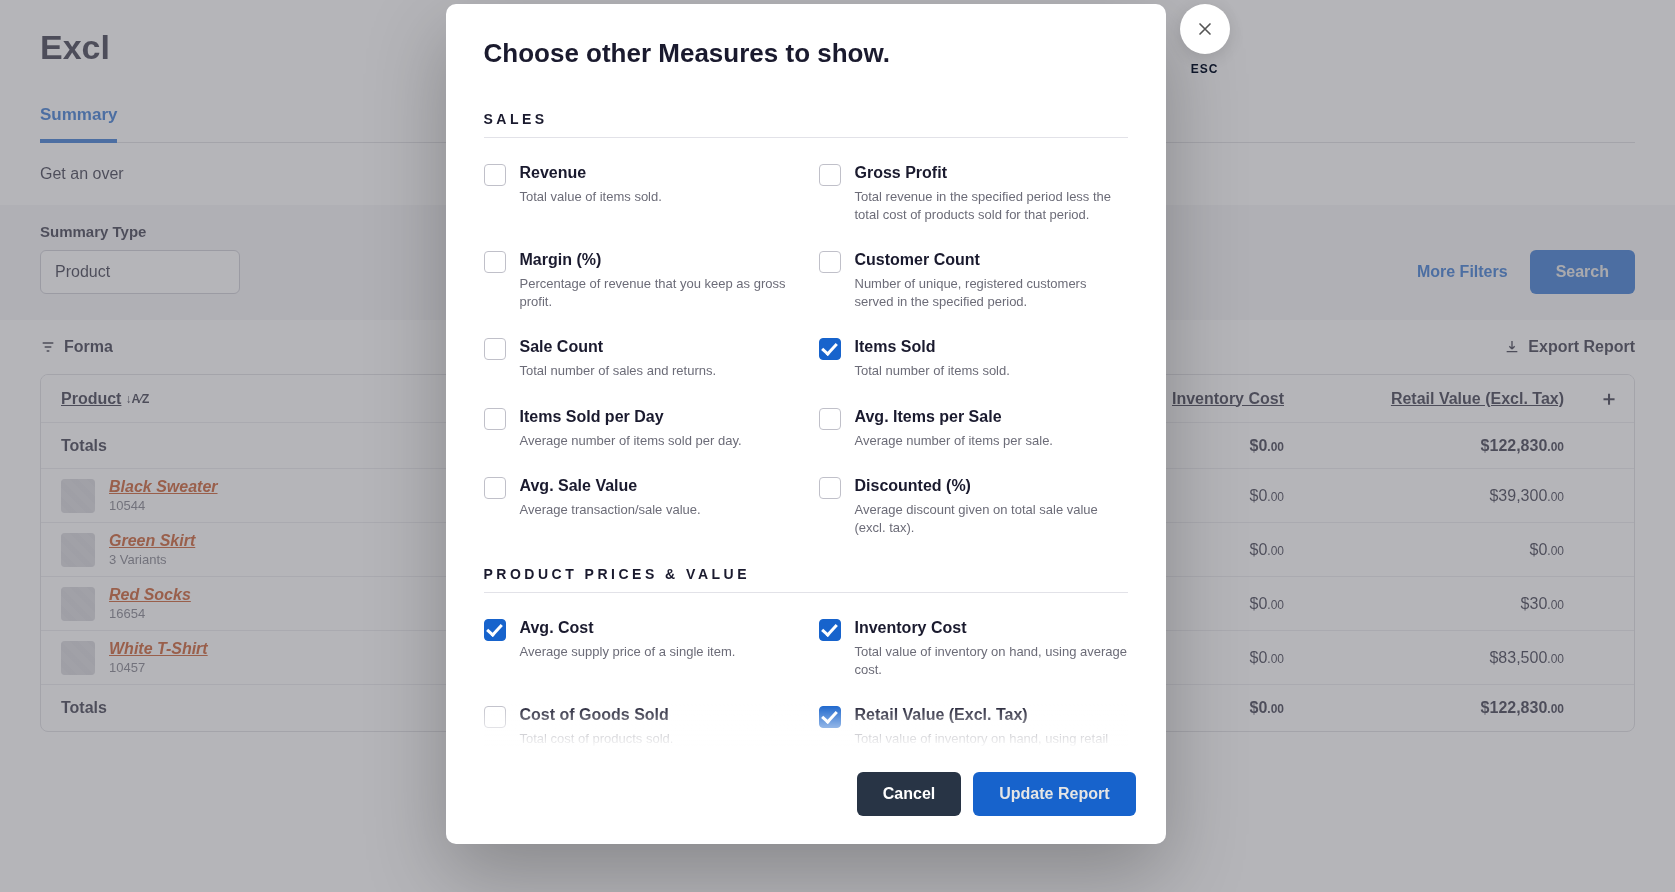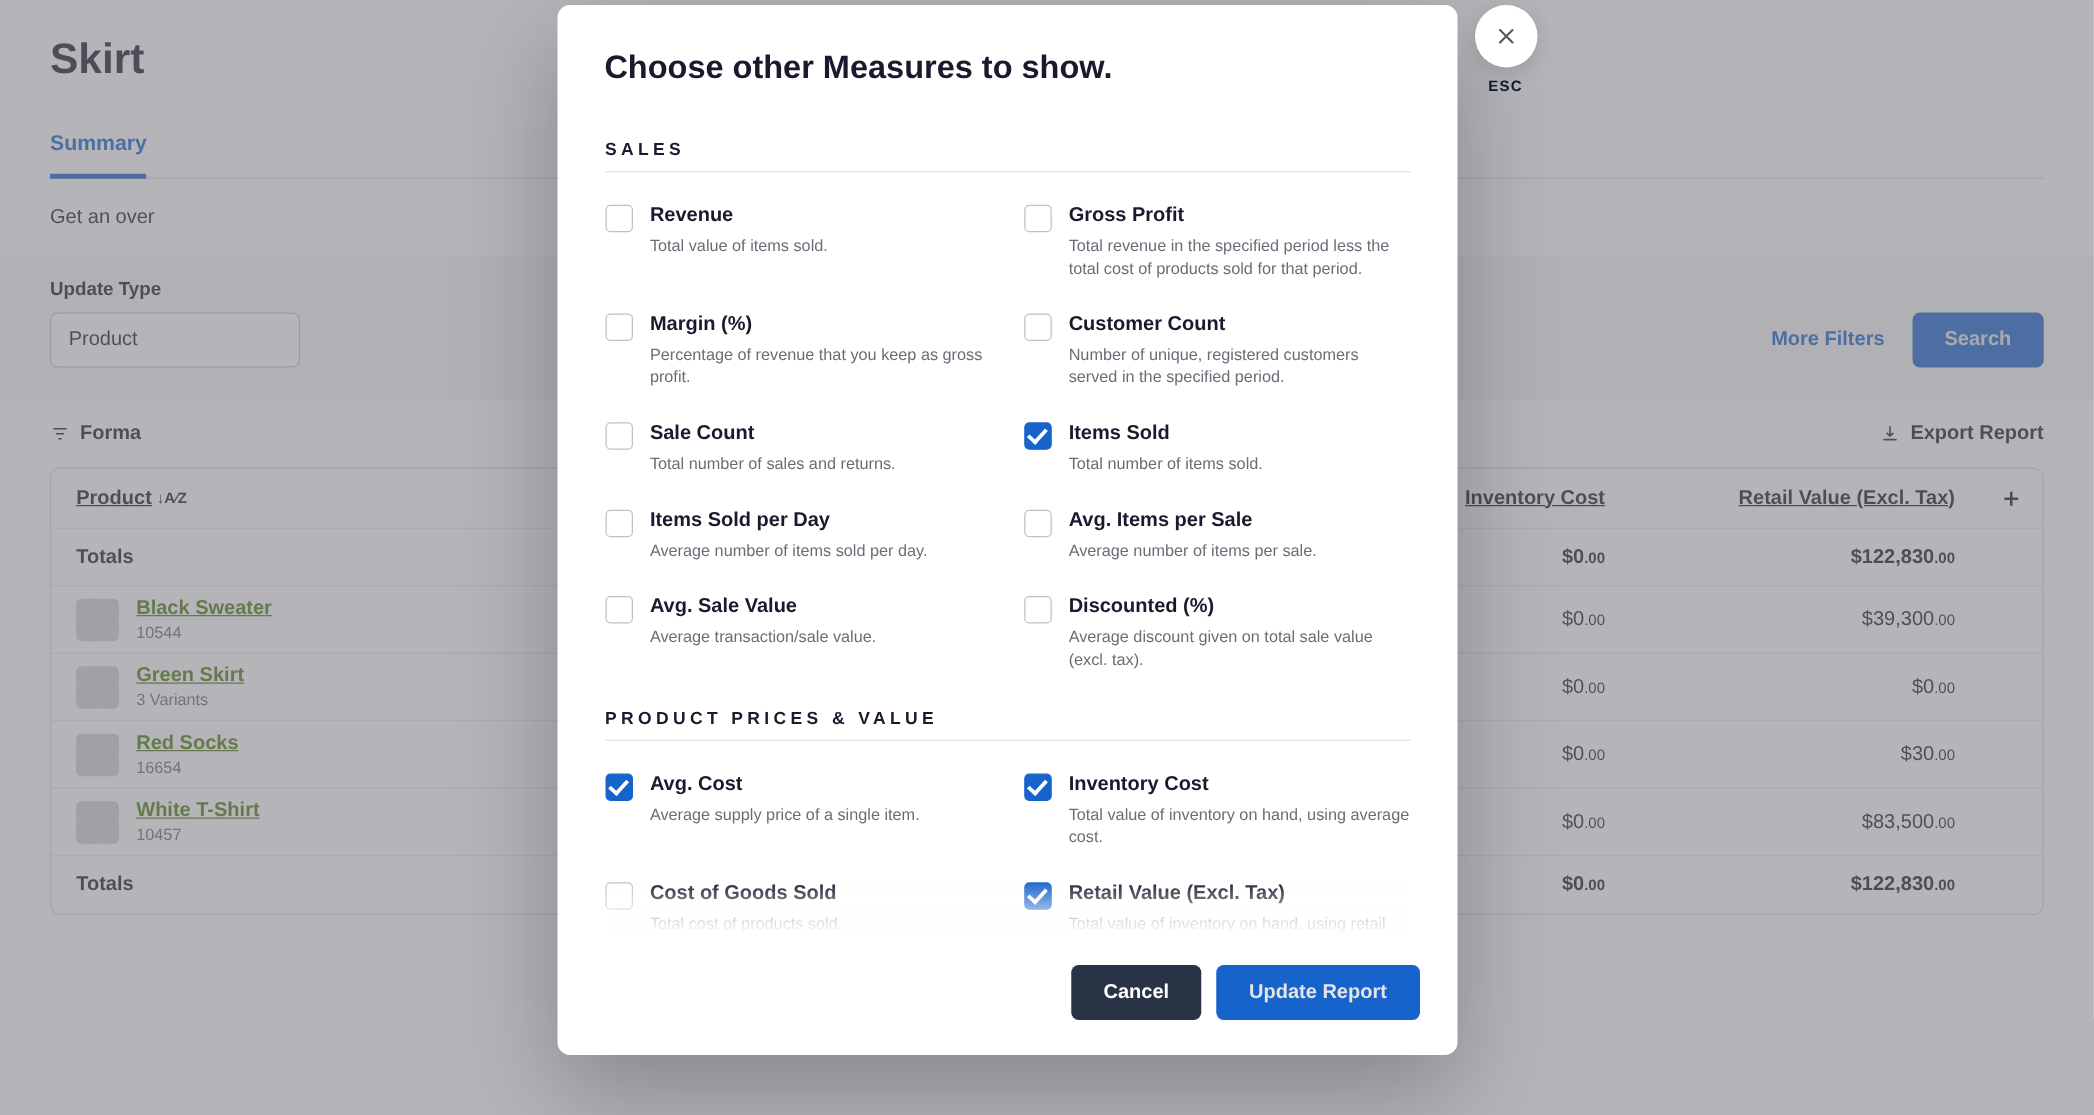--- a/index.html
+++ b/index.html
@@ -24,21 +24,21 @@
     .toolbar-row .ctl { display: flex; align-items: center; gap: 8px; font-weight: 600; cursor: pointer; }
 
     .grid { border: 1px solid #d9d9de; border-radius: 8px; overflow: hidden; }
     .row { display: grid; grid-template-columns: 1fr 280px 280px 50px; align-items: center; border-bottom: 1px solid #e6e6ea; }
     .row:last-child { border-bottom: none; }
     .row.head { background: #fff; font-weight: 700; height: 48px; }
     .row.total { font-weight: 700; height: 46px; }
     .row.data { height: 54px; }
     .cell { padding: 0 20px; }
     .cell.right { text-align: right; }
-    .cell a { color: #4d7c0f; text-decoration: underline; font-weight: 600; }
+    .cell a { color: #c2410c; text-decoration: underline; font-weight: 600; font-style: italic; }
     .prodcell { display: flex; align-items: center; gap: 14px; }
     .swatch { width: 34px; height: 34px; border-radius: 4px; background: #d4d4da; position: relative; }
     .swatch::after{content:"";position:absolute;inset:0;background:repeating-linear-gradient(45deg,#d0d0d6 0 6px,#c8c8cf 6px 12px);opacity:.4;border-radius:4px;}
     .prod-sub { font-size: 13px; color: #6c6c78; margin-top: 2px; }
     .money-dec { font-size: 12px; }
     .plus-cell { text-align: center; font-weight: 700; font-size: 20px; cursor: pointer; }
     .sort-ind { font-size: 12px; vertical-align: middle; margin-left: 4px; }
 
     
     .scrim { position: absolute; inset: 0; background: rgba(120,120,128,.55); }
@@ -68,31 +68,31 @@
     .esc-txt { font-size: 12px; font-weight: 700; color: #0f172a; letter-spacing: 1px; margin-top: 8px; }
 
     
     .modal-body::-webkit-scrollbar{width:10px}
     .modal-body::-webkit-scrollbar-thumb{background:#c4c4cc;border-radius:6px}
   </style>
 </head>
 <body>
 
 <div class="page">
-  <h1>Skirt</h1>
+  <h1>Excl</h1>
 
   <div class="tabs">
     <div class="tab active">Summary</div>
   </div>
 
   <div class="subtitle-row">Get an over</div>
 
   <div class="filters-band">
     <div>
-      <label class="field-label">Update Type</label>
+      <label class="field-label">Summary Type</label>
       <div class="select-like">
           <span>Product</span>
         </div>
     </div>
     <div style="display:flex;align-items:flex-end;">
       <div class="icon-square">
         <svg width="18" height="18" viewBox="0 0 24 24" fill="none" stroke="#333" stroke-width="2">
             <rect x="3" y="5" width="18" height="16" rx="2"></rect>
             <path d="M3 10h18M8 3v4M16 3v4"></path>
           </svg>

